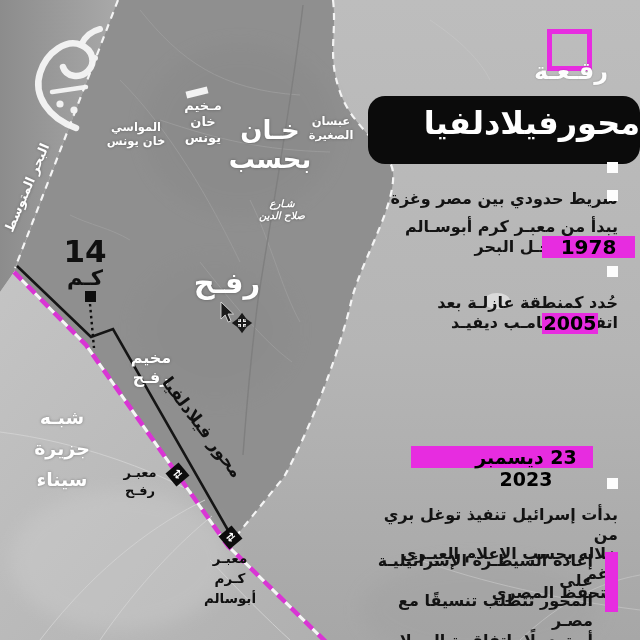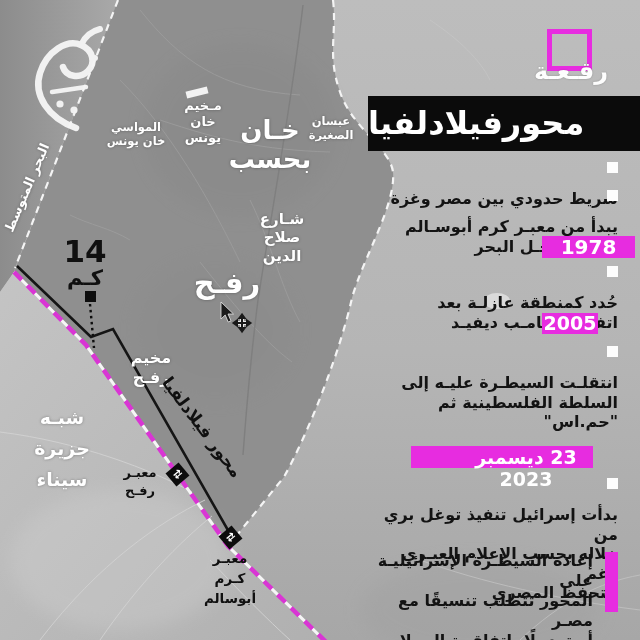--- a/index.html
+++ b/index.html
@@ -15,21 +15,21 @@
   
   .maplabel{
     position:absolute;color:#fff;font-weight:bold;text-align:center;
     white-space:pre-line;text-shadow:0 0 3px rgba(0,0,0,.35);line-height:1.22;
   }
   .maplabel.dark{color:#101010;text-shadow:none;}
   .lbl-khan-younis{left:222px;top:116px;width:96px;font-size:26px;line-height:29px;}
   .lbl-abasan{left:303px;top:114px;width:56px;font-size:11.5px;}
   .lbl-ky-camp{left:172px;top:98px;width:62px;font-size:13px;}
   .lbl-mawasi{left:106px;top:120px;width:60px;font-size:11.5px;}
-  .lbl-salah{left:252px;top:210px;width:60px;font-size:15px;}
+  .lbl-salah{left:252px;top:198px;width:60px;font-size:10px;font-style:italic;}
   .lbl-rafah{left:178px;top:266px;width:98px;font-size:29px;}
   .lbl-rafah-camp{left:122px;top:304px;width:58px;font-size:16px;margin-top:44px;}
   .lbl-sinai{left:18px;top:402px;width:88px;font-size:19px;line-height:31px;}
   .lbl-sea{
     left:-40px;top:178px;width:140px;height:22px;font-size:13px;letter-spacing:1px;
     transform:rotate(-67deg);white-space:nowrap;
   }
   .lbl-corridor{
     left:115px;top:416px;width:170px;height:26px;font-size:17px;
     transform:rotate(53deg);white-space:nowrap;letter-spacing:1px;
@@ -41,32 +41,33 @@
   
   .cross-icon{
     position:absolute;width:17px;height:17px;background:#0c0c0c;
     transform:rotate(50deg);display:flex;align-items:center;justify-content:center;
   }
   .cross-icon span{color:#fff;font-size:11px;line-height:11px;font-weight:bold;}
   
   .camp-icon{position:absolute;left:186px;top:89px;width:22px;height:7px;background:#f2f2f2;transform:rotate(-14deg);}
   
   .banner{
-    position:absolute;left:368px;top:96px;width:272px;height:55px;background:#0b0b0b;
-    color:#fff;font-weight:bold;font-size:32px;line-height:55px;text-align:left;
+    position:absolute;left:368px;top:96px;width:272px;height:68px;background:#0b0b0b;
+    color:#fff;font-weight:bold;font-size:32px;line-height:55px;text-align:right;
     letter-spacing:0;
+    border-radius:17px;
   }
   .bullet-row{position:absolute;right:22px;display:flex;gap:16px;align-items:flex-start;flex-direction:column;}
   .bullet-sq{flex:0 0 auto;width:11px;height:11px;background:#fdfdfd;margin-top:5px;}
   .bullet-txt{
     color:#131313;font-weight:bold;font-size:16px;line-height:19.5px;text-align:right;
     white-space:pre-line;max-width:238px;
   }
   .badge{
-    position:absolute;background:#e72ce0;color:#ffffff;font-weight:bold;text-align:center;
+    position:absolute;background:#e72ce0;color:#000000;font-weight:bold;text-align:center;
   }
   .badge-1978{top:236px;right:5px;width:93px;height:22px;font-size:20px;line-height:22px;}
   .badge-2005{top:313px;right:42px;width:56px;height:21px;font-size:19px;line-height:21px;}
   .badge-2023{top:446px;right:47px;width:182px;height:22px;font-size:19px;line-height:22px;padding-left:48px;}
   .note-bar{position:absolute;right:22px;top:552px;width:13px;height:60px;background:#e72ce0;}
   .note-txt{
     position:absolute;right:47px;top:551px;width:235px;color:#131313;font-weight:bold;
     font-size:16px;line-height:20px;text-align:right;white-space:pre-line;
   }
   
@@ -223,25 +224,20 @@
   <div class="badge badge-1978">1978</div>
 
   <div class="bullet-row" style="top:261px">
     <span class="bullet-sq"></span>
     <div class="bullet-txt">حُدد كمنطقة عازلـة بعد
 اتفاقيـة كامـب ديفيـد</div>
   </div>
 
   <div class="badge badge-2005">2005</div>
 
-  <div class="bullet-row" style="top:341px">
-    <span class="bullet-sq"></span>
-    <div class="bullet-txt">انتقلـت السيطـرة عليـه إلى
-السلطة الفلسطينية ثم "حم.اس"</div>
-  </div>
 
   <div class="badge badge-2023">23 ديسمبر 2023</div>
 
   <div class="bullet-row" style="top:473px">
     <span class="bullet-sq"></span>
     <div class="bullet-txt">بدأت إسرائيل تنفيذ توغل بري من
 خلاله بحسب الإعلام العبـري رغم
 التحفظ المصري</div>
   </div>
 

